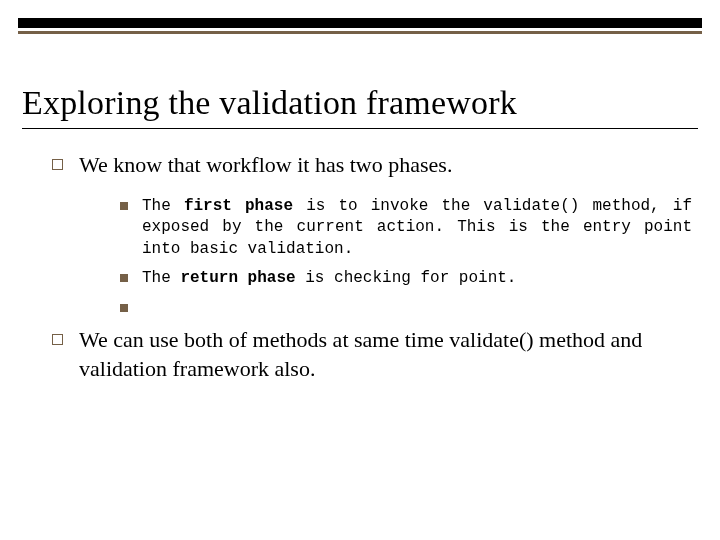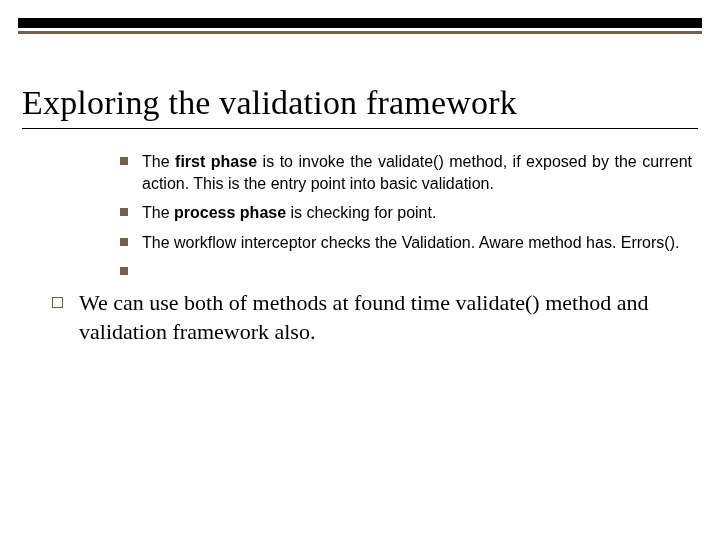--- a/index.html
+++ b/index.html
@@ -11,59 +11,63 @@
   .content { position: absolute; top: 84px; left: 22px; right: 22px; }
   .title { font-size: 34px; font-weight: 400; letter-spacing: 0.2px; margin-bottom: 4px; }
   .title-rule { height: 1px; background: #000; margin-top: 6px; margin-bottom: 22px; }
   .lvl1 { list-style: none; padding-left: 0; }
   .lvl1 > li { display: flex; align-items: flex-start; margin-bottom: 16px; }
   .bullet-sq-open { width: 11px; height: 11px; border: 1.6px solid #756047; background: transparent; flex: none; margin-top: 8px; margin-left: 30px; margin-right: 16px; }
   .lvl1-text { font-size: 22px; line-height: 1.3; }
   .lvl2 { list-style: none; padding-left: 0; margin-top: 14px; margin-bottom: 14px; }
   .lvl2 > li { display: flex; align-items: flex-start; margin-bottom: 8px; padding-left: 98px; padding-right: 6px; }
   .bullet-sq-fill { width: 8px; height: 8px; background: #756047; flex: none; margin-top: 6px; margin-right: 14px; }
-  .lvl2-text { font-size: 16px; line-height: 1.35; text-align: justify; font-family: Liberation Sans, sans-serif; flex: 1; }
+  .lvl2-text { font-size: 16px; line-height: 1.35; text-align: justify; font-family: Liberation Mono, monospace; flex: 1; }
   .lvl1-block { flex: 1; }
   b { font-weight: 700; }
 </style>
 </head>
 <body>
 <div class="slide">
 
   <div class="topbar">
     <div class="bar-thick"></div>
     <div class="bar-thin"></div>
   </div>
 
   <div class="content">
     <div class="title">Exploring the validation framework</div>
     <div class="title-rule"></div>
 
+    <ul class="lvl1">
+      <li>
+        <span class="bullet-sq-open"></span>
+        <div class="lvl1-block">
+          <div class="lvl1-text">We know that workflow it has two phases.</div>
+        </div>
+      </li>
+    </ul>
 
     <ul class="lvl2">
       <li>
         <span class="bullet-sq-fill"></span>
         <div class="lvl2-text">The <b>first phase</b> <span>is to invoke the validate() method, if exposed by the current action. This is the entry point into basic validation.</span></div>
       </li>
       <li>
         <span class="bullet-sq-fill"></span>
-        <div class="lvl2-text">The <b>process phase</b> <span>is checking for point.</span></div>
-      </li>
-      <li>
-        <span class="bullet-sq-fill"></span>
-        <div class="lvl2-text">The workflow interceptor checks the Validation. Aware method has. Errors().</div>
+        <div class="lvl2-text">The <b>return phase</b> <span>is checking for point.</span></div>
       </li>
       <li>
         <span class="bullet-sq-fill"></span>
       </li>
     </ul>
 
     <ul class="lvl1">
       <li>
         <span class="bullet-sq-open"></span>
         <div class="lvl1-block">
-          <div class="lvl1-text">We can use both of methods at found time validate() method and validation framework also.</div>
+          <div class="lvl1-text">We can use both of methods at same time validate() method and validation framework also.</div>
         </div>
       </li>
     </ul>
   </div>
 
 </div>
 
 </body></html>

